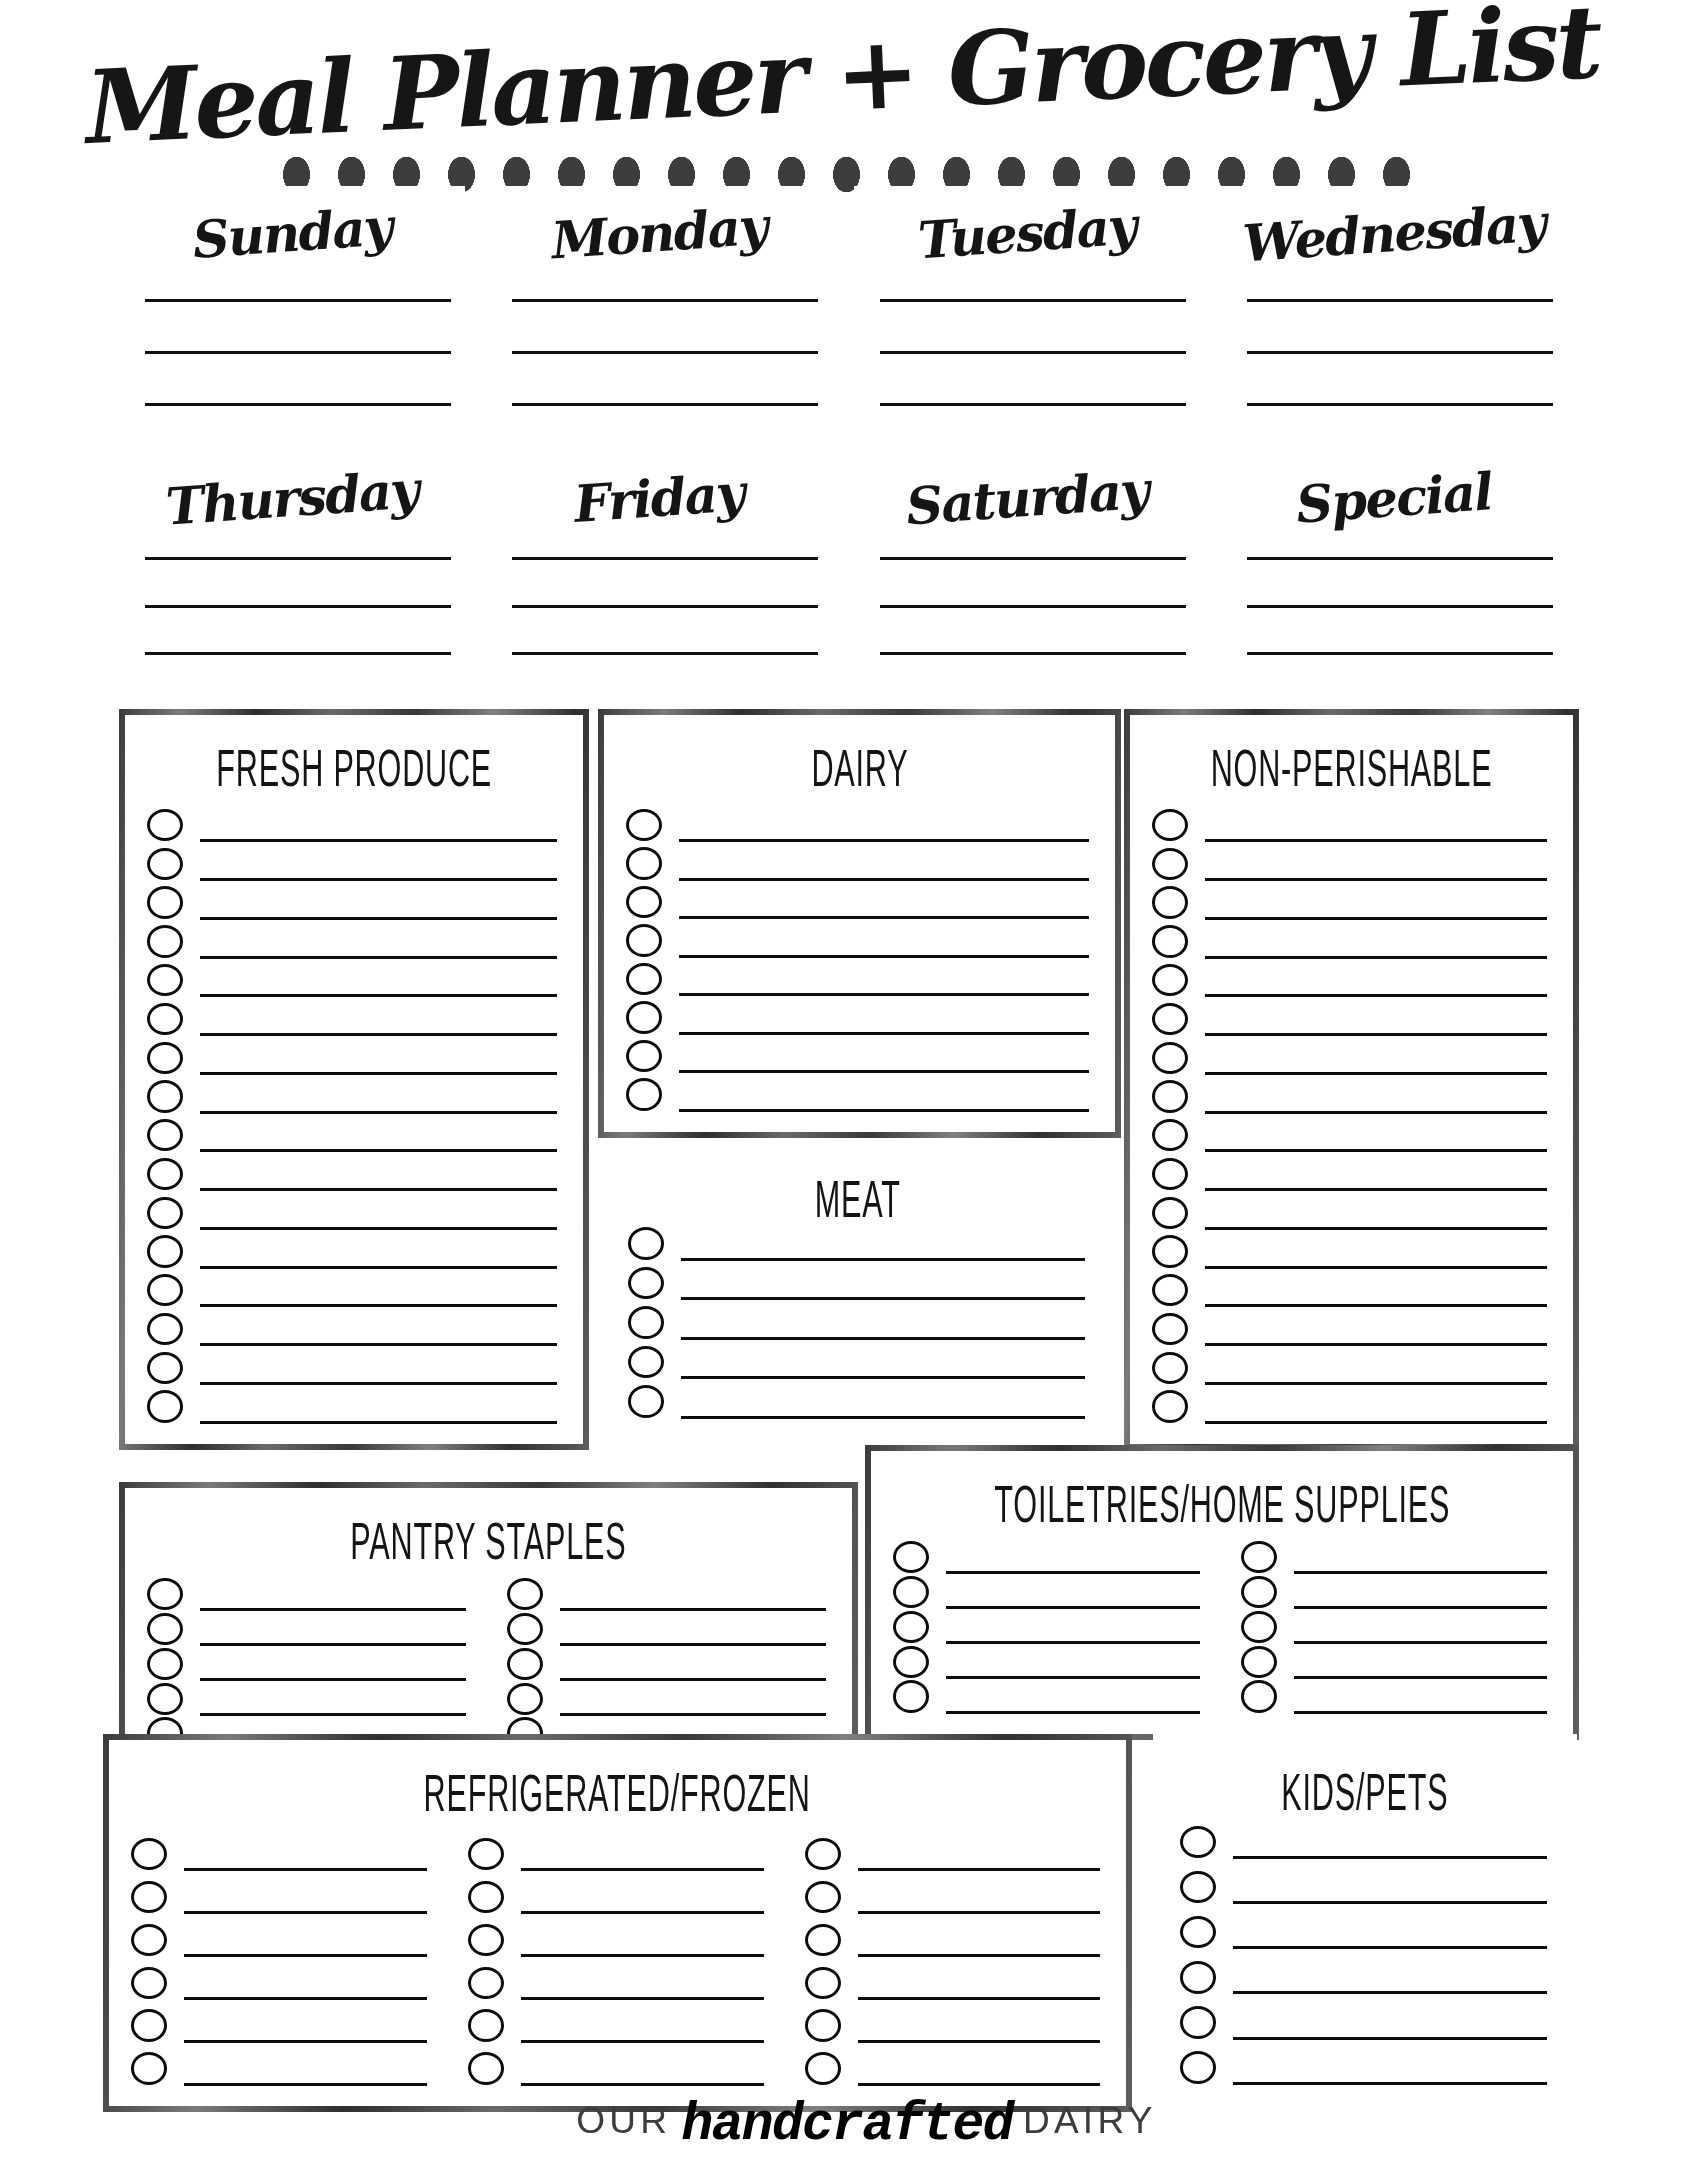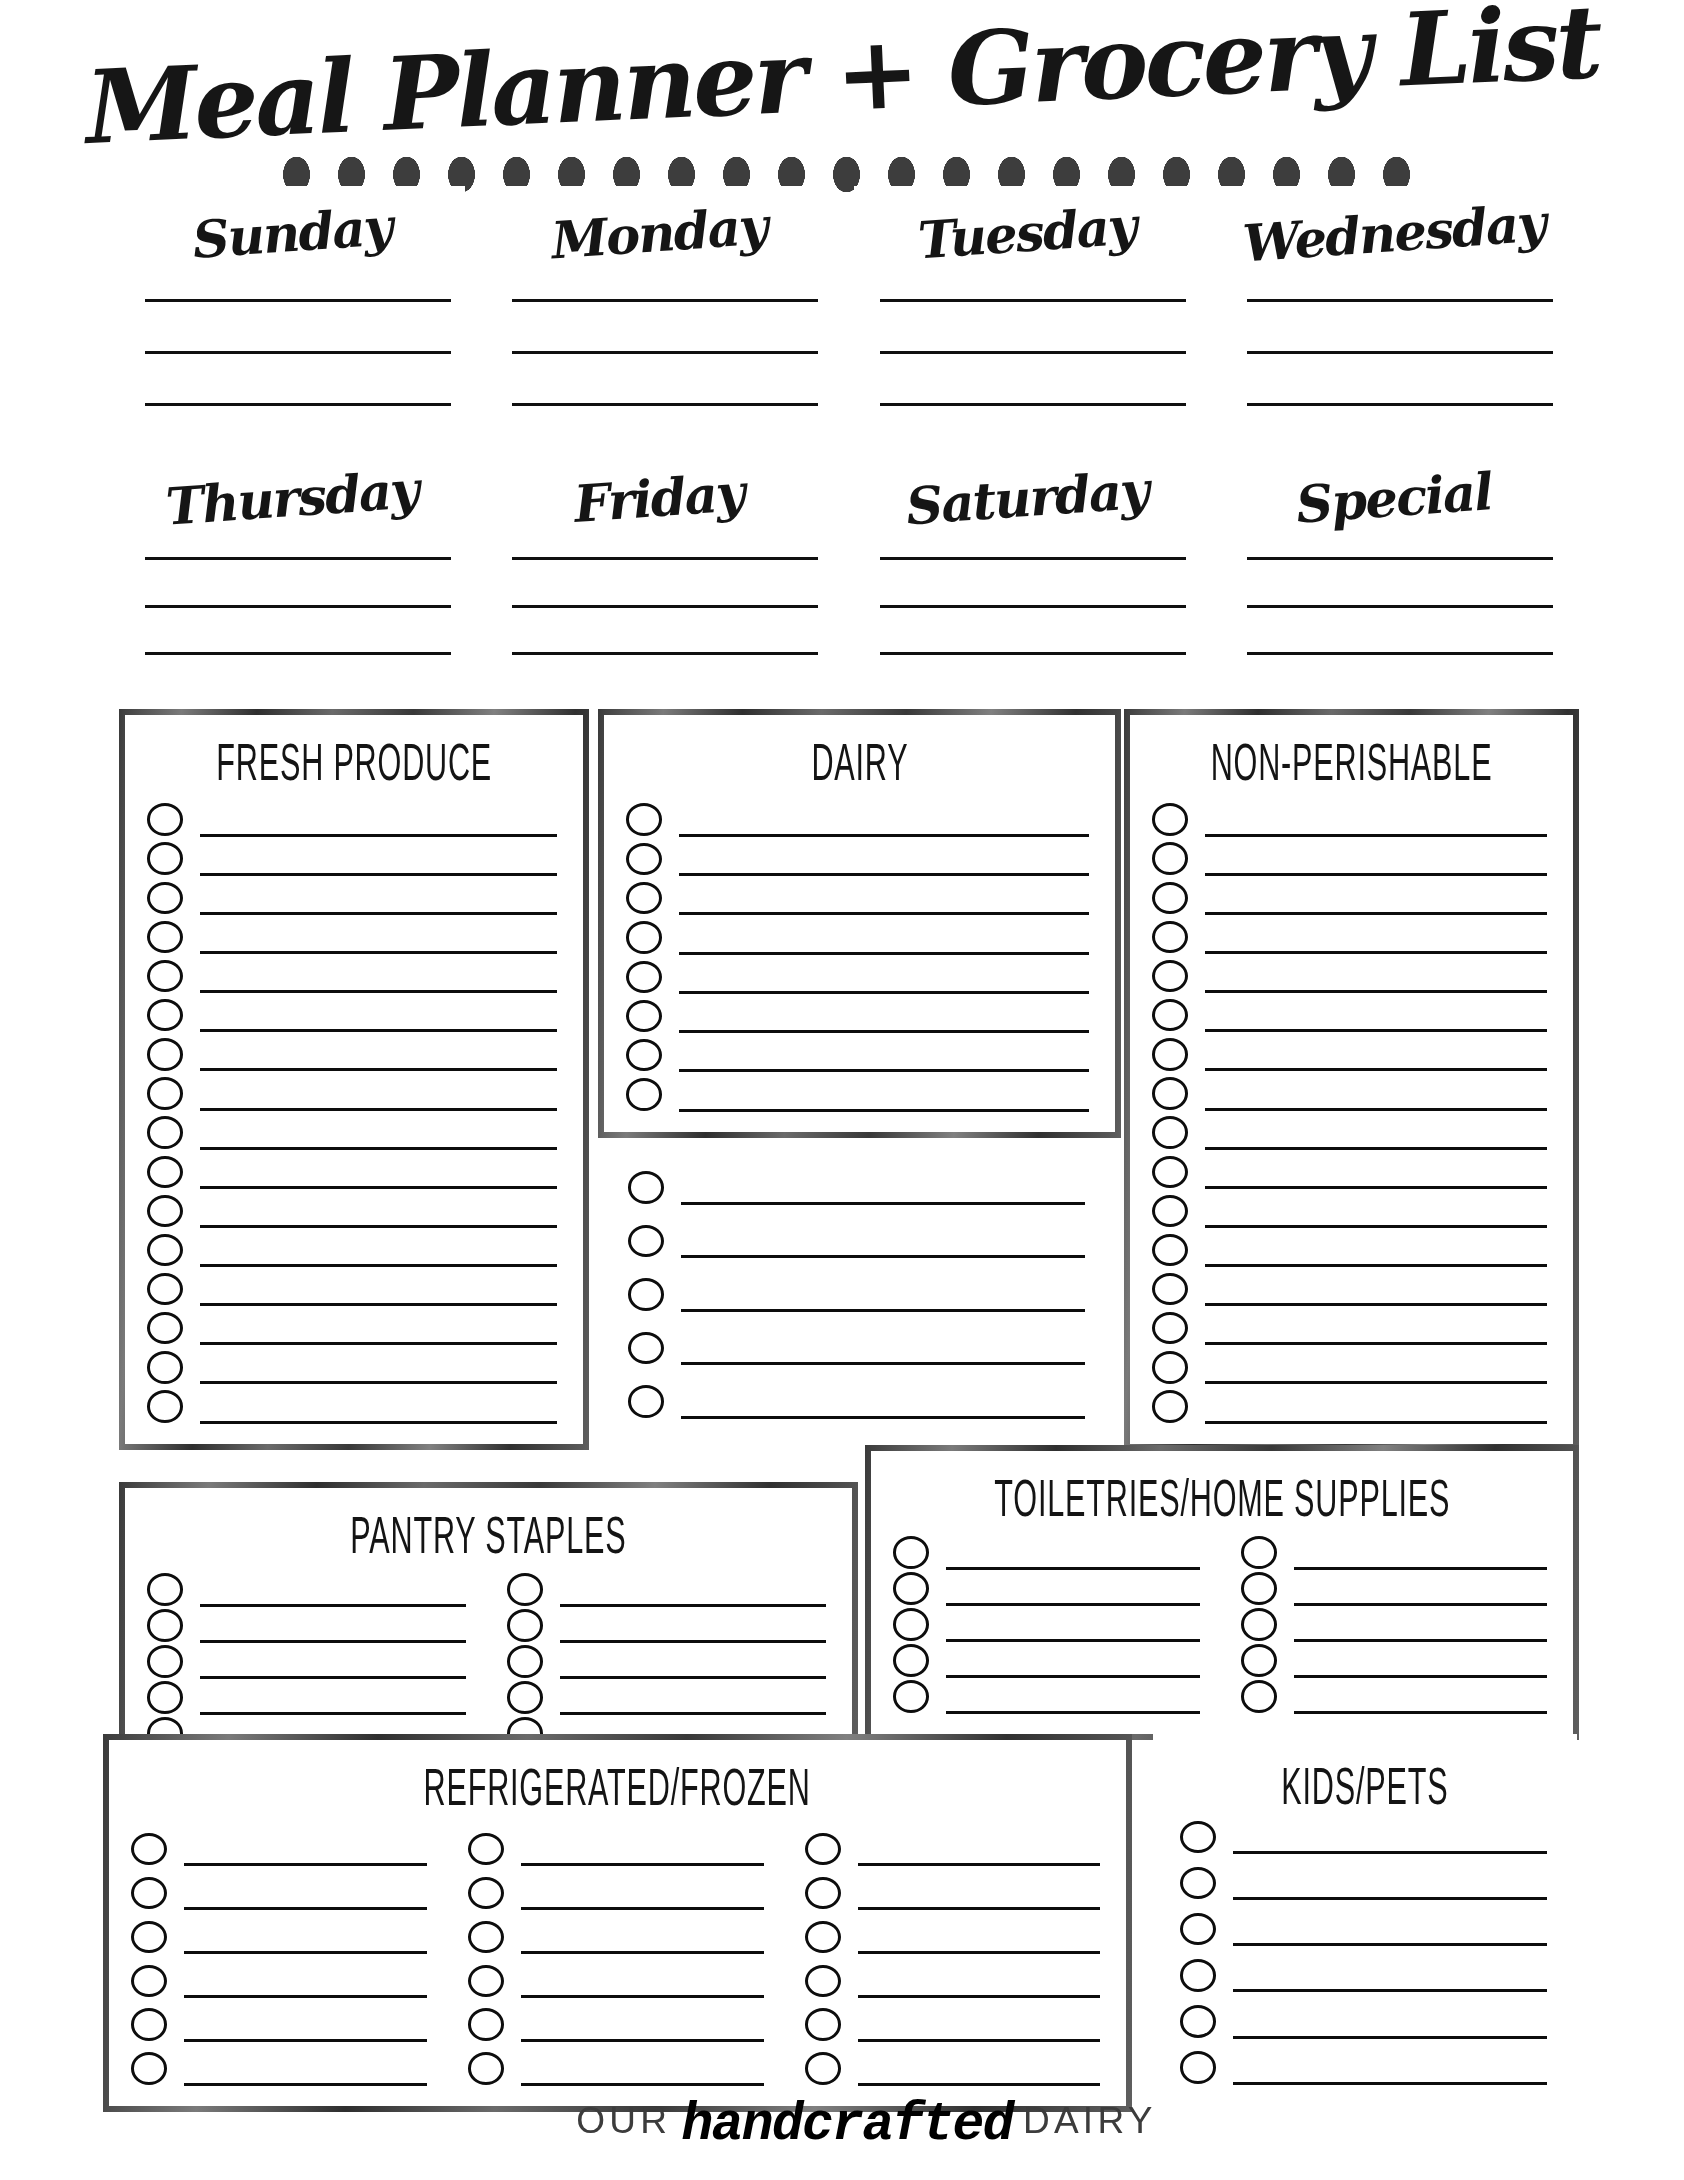--- a/index.html
+++ b/index.html
@@ -42,21 +42,21 @@
   .day-box.c3{left:1221px;width:346px;}
   .day-name{position:absolute;top:17px;left:0;width:100%;text-align:center;
     font-family:"DejaVu Serif",serif;font-style:italic;font-weight:bold;
     font-size:51px;letter-spacing:-1.7px;color:#151515;transform:rotate(-4deg);}
   .day-lines{position:absolute;left:25.6px;right:13.6px;top:44%;bottom:37px;
     display:flex;flex-direction:column;justify-content:space-between;}
   .day-line{height:0;border-bottom:3.4px solid #101010;}
 
   
   .sec{position:absolute;background:#fff;display:flex;flex-direction:column;}
-  .sec-title{text-align:center;padding-top:18px;margin-bottom:20.4px;flex:none;}
+  .sec-title{text-align:center;padding-top:24px;margin-bottom:20.4px;flex:none;}
   .sec-title>span{display:inline-block;font-family:"Liberation Sans",sans-serif;
     font-size:34px;font-weight:400;letter-spacing:0.9px;color:#141414;
     transform:scaleY(1.5) scaleX(0.9);transform-origin:center top;white-space:nowrap;}
   .g-rows{display:grid;column-gap:41px;flex:1;padding:5.1px 25.6px 20.4px 22px;}
   .g-row{display:flex;align-items:flex-end;gap:17px;}
   .g-circle{width:30px;height:26.4px;border:3.8px solid #0d0d0d;border-radius:50%;
     flex:none;margin-bottom:0.9px;background:#fff;}
   .g-line{flex:1;border-bottom:3.4px solid #0d0d0d;}
 
   .sec.produce{left:119px;top:709px;width:458px;height:729px;}
@@ -252,20 +252,21 @@
         <span class="g-line"></span>
       </div>
       <div class="g-row">
         <span class="g-circle"></span>
         <span class="g-line"></span>
       </div>
     </div>
 </div>
 
 <div class="sec dotted meat">
+  <div class="sec-title"><span>MEAT</span></div>
   <div class="g-rows" style="grid-template-rows: repeat(5, 1fr); grid-template-columns: repeat(1, 1fr); grid-auto-flow: column;">
       <div class="g-row">
         <span class="g-circle"></span>
         <span class="g-line"></span>
       </div>
       <div class="g-row">
         <span class="g-circle"></span>
         <span class="g-line"></span>
       </div>
       <div class="g-row">

